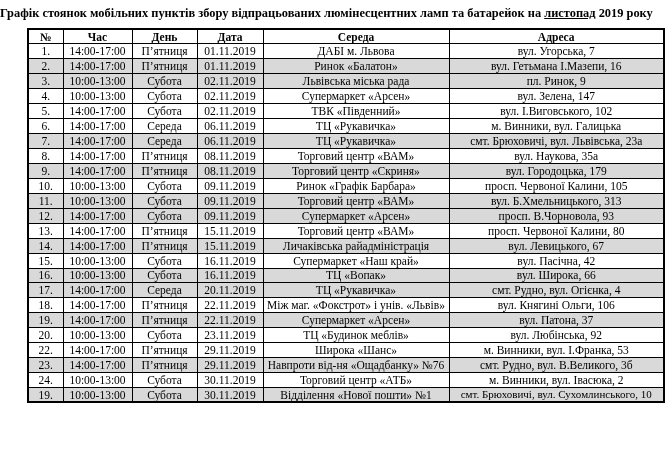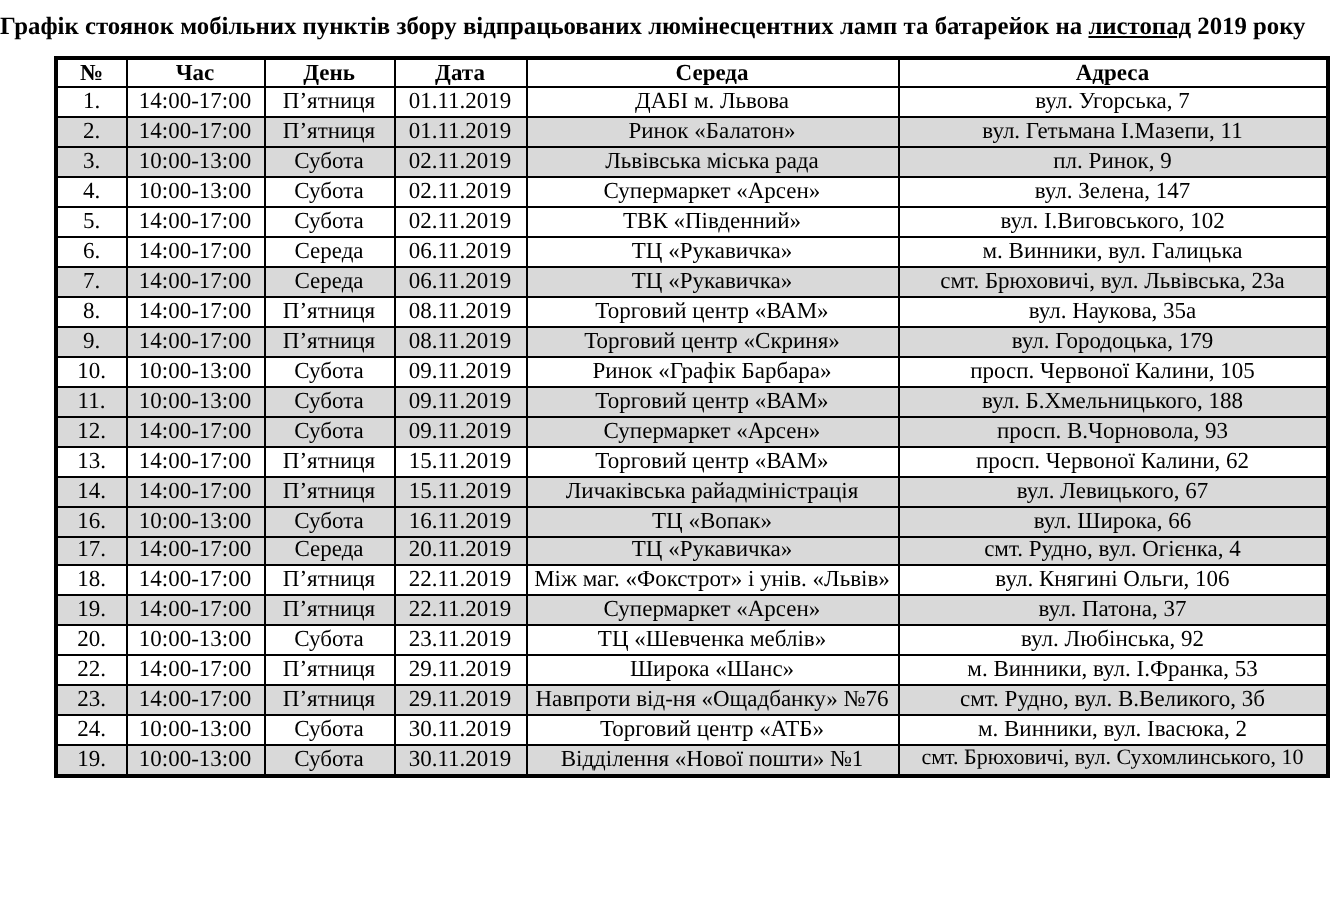--- a/index.html
+++ b/index.html
@@ -79,21 +79,21 @@
           <td>01.11.2019</td>
           <td>ДАБІ м. Львова</td>
           <td>вул. Угорська, 7</td>
         </tr>
         <tr class="shaded">
           <td>2.</td>
           <td>14:00-17:00</td>
           <td>П’ятниця</td>
           <td>01.11.2019</td>
           <td>Ринок «Балатон»</td>
-          <td>вул. Гетьмана І.Мазепи, 11</td>
+          <td>вул. Гетьмана І.Мазепи, 16</td>
         </tr>
         <tr class="shaded">
           <td>3.</td>
           <td>10:00-13:00</td>
           <td>Субота</td>
           <td>02.11.2019</td>
           <td>Львівська міська рада</td>
           <td>пл. Ринок, 9</td>
         </tr>
         <tr>
@@ -151,45 +151,53 @@
           <td>09.11.2019</td>
           <td>Ринок «Графік Барбара»</td>
           <td>просп. Червоної Калини, 105</td>
         </tr>
         <tr class="shaded">
           <td>11.</td>
           <td>10:00-13:00</td>
           <td>Субота</td>
           <td>09.11.2019</td>
           <td>Торговий центр «ВАМ»</td>
-          <td>вул. Б.Хмельницького, 188</td>
+          <td>вул. Б.Хмельницького, 313</td>
         </tr>
         <tr class="shaded">
           <td>12.</td>
           <td>14:00-17:00</td>
           <td>Субота</td>
           <td>09.11.2019</td>
           <td>Супермаркет «Арсен»</td>
           <td>просп. В.Чорновола, 93</td>
         </tr>
         <tr>
           <td>13.</td>
           <td>14:00-17:00</td>
           <td>П’ятниця</td>
           <td>15.11.2019</td>
           <td>Торговий центр «ВАМ»</td>
-          <td>просп. Червоної Калини, 62</td>
+          <td>просп. Червоної Калини, 80</td>
         </tr>
         <tr class="shaded">
           <td>14.</td>
           <td>14:00-17:00</td>
           <td>П’ятниця</td>
           <td>15.11.2019</td>
           <td>Личаківська райадміністрація</td>
           <td>вул. Левицького, 67</td>
+        </tr>
+        <tr>
+          <td>15.</td>
+          <td>10:00-13:00</td>
+          <td>Субота</td>
+          <td>16.11.2019</td>
+          <td>Супермаркет «Наш край»</td>
+          <td>вул. Пасічна, 42</td>
         </tr>
         <tr class="shaded">
           <td>16.</td>
           <td>10:00-13:00</td>
           <td>Субота</td>
           <td>16.11.2019</td>
           <td>ТЦ «Вопак»</td>
           <td>вул. Широка, 66</td>
         </tr>
         <tr class="shaded">
@@ -214,21 +222,21 @@
           <td>П’ятниця</td>
           <td>22.11.2019</td>
           <td>Супермаркет «Арсен»</td>
           <td>вул. Патона, 37</td>
         </tr>
         <tr>
           <td>20.</td>
           <td>10:00-13:00</td>
           <td>Субота</td>
           <td>23.11.2019</td>
-          <td>ТЦ «Шевченка меблів»</td>
+          <td>ТЦ «Будинок меблів»</td>
           <td>вул. Любінська, 92</td>
         </tr>
         <tr>
           <td>22.</td>
           <td>14:00-17:00</td>
           <td>П’ятниця</td>
           <td>29.11.2019</td>
           <td>Широка «Шанс»</td>
           <td>м. Винники, вул. І.Франка, 53</td>
         </tr>

